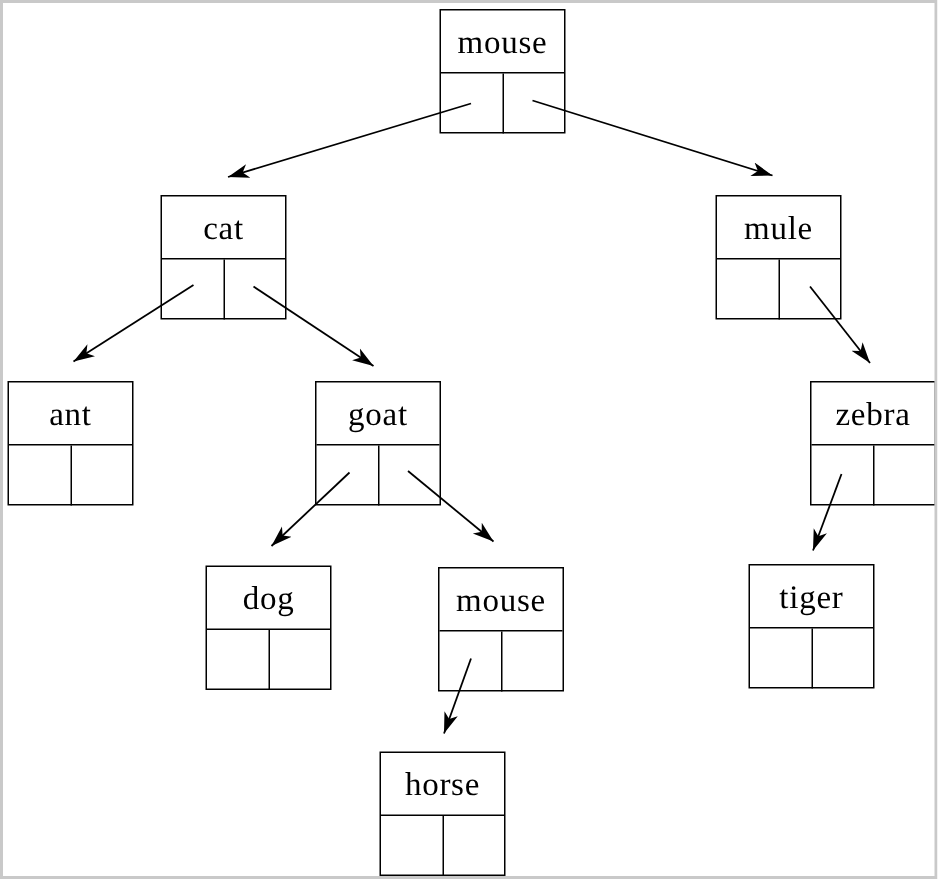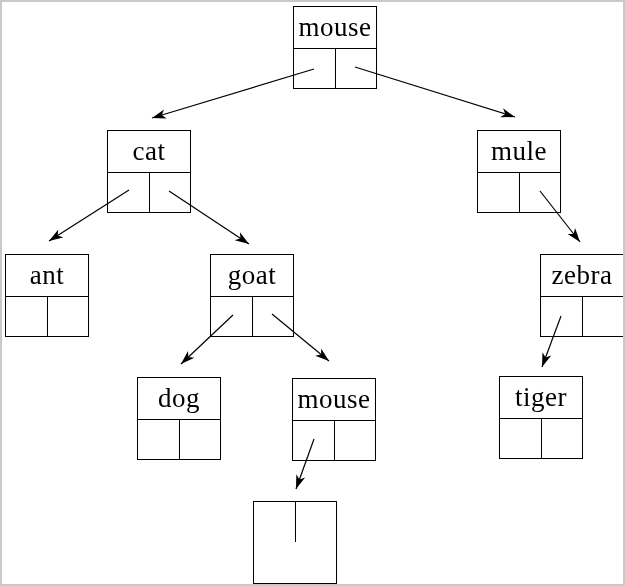--- a/index.html
+++ b/index.html
@@ -22,21 +22,21 @@
     background: #ffffff;
     z-index: 1;
   }
   .node-label {
     height: 42px;
     box-sizing: border-box;
     border-bottom: 1px solid #000000;
     display: flex;
     align-items: center;
     justify-content: center;
-    font-size: 27px;
+    font-size: 22px;
     color: #000000;
     letter-spacing: 0.5px;
   }
   .node-pointers {
     display: flex;
     height: 40px;
   }
   .ptr-cell { flex: 1; }
   .ptr-cell.left { border-right: 1px solid #000000; }
   svg.edges {
@@ -123,20 +123,21 @@
 
   <div class="node" style="left:497px;top:374px">
     <div class="node-label">tiger</div>
     <div class="node-pointers">
       <div class="ptr-cell left"></div>
       <div class="ptr-cell"></div>
     </div>
   </div>
 
   <div class="node" style="left:251px;top:499px">
+    <div class="node-label">horse</div>
     <div class="node-pointers">
       <div class="ptr-cell left"></div>
       <div class="ptr-cell"></div>
     </div>
   </div>
 
   <svg class="edges" viewBox="0 0 625 586" xmlns="http://www.w3.org/2000/svg">
     <defs>
       <marker id="arrowhead" markerUnits="userSpaceOnUse" markerWidth="15" markerHeight="11" refX="14" refY="5.5" orient="auto">
         <path d="M14,5.5 L0,0.8 L3.8,5.5 L0,10.2 Z" fill="#000000"></path>

